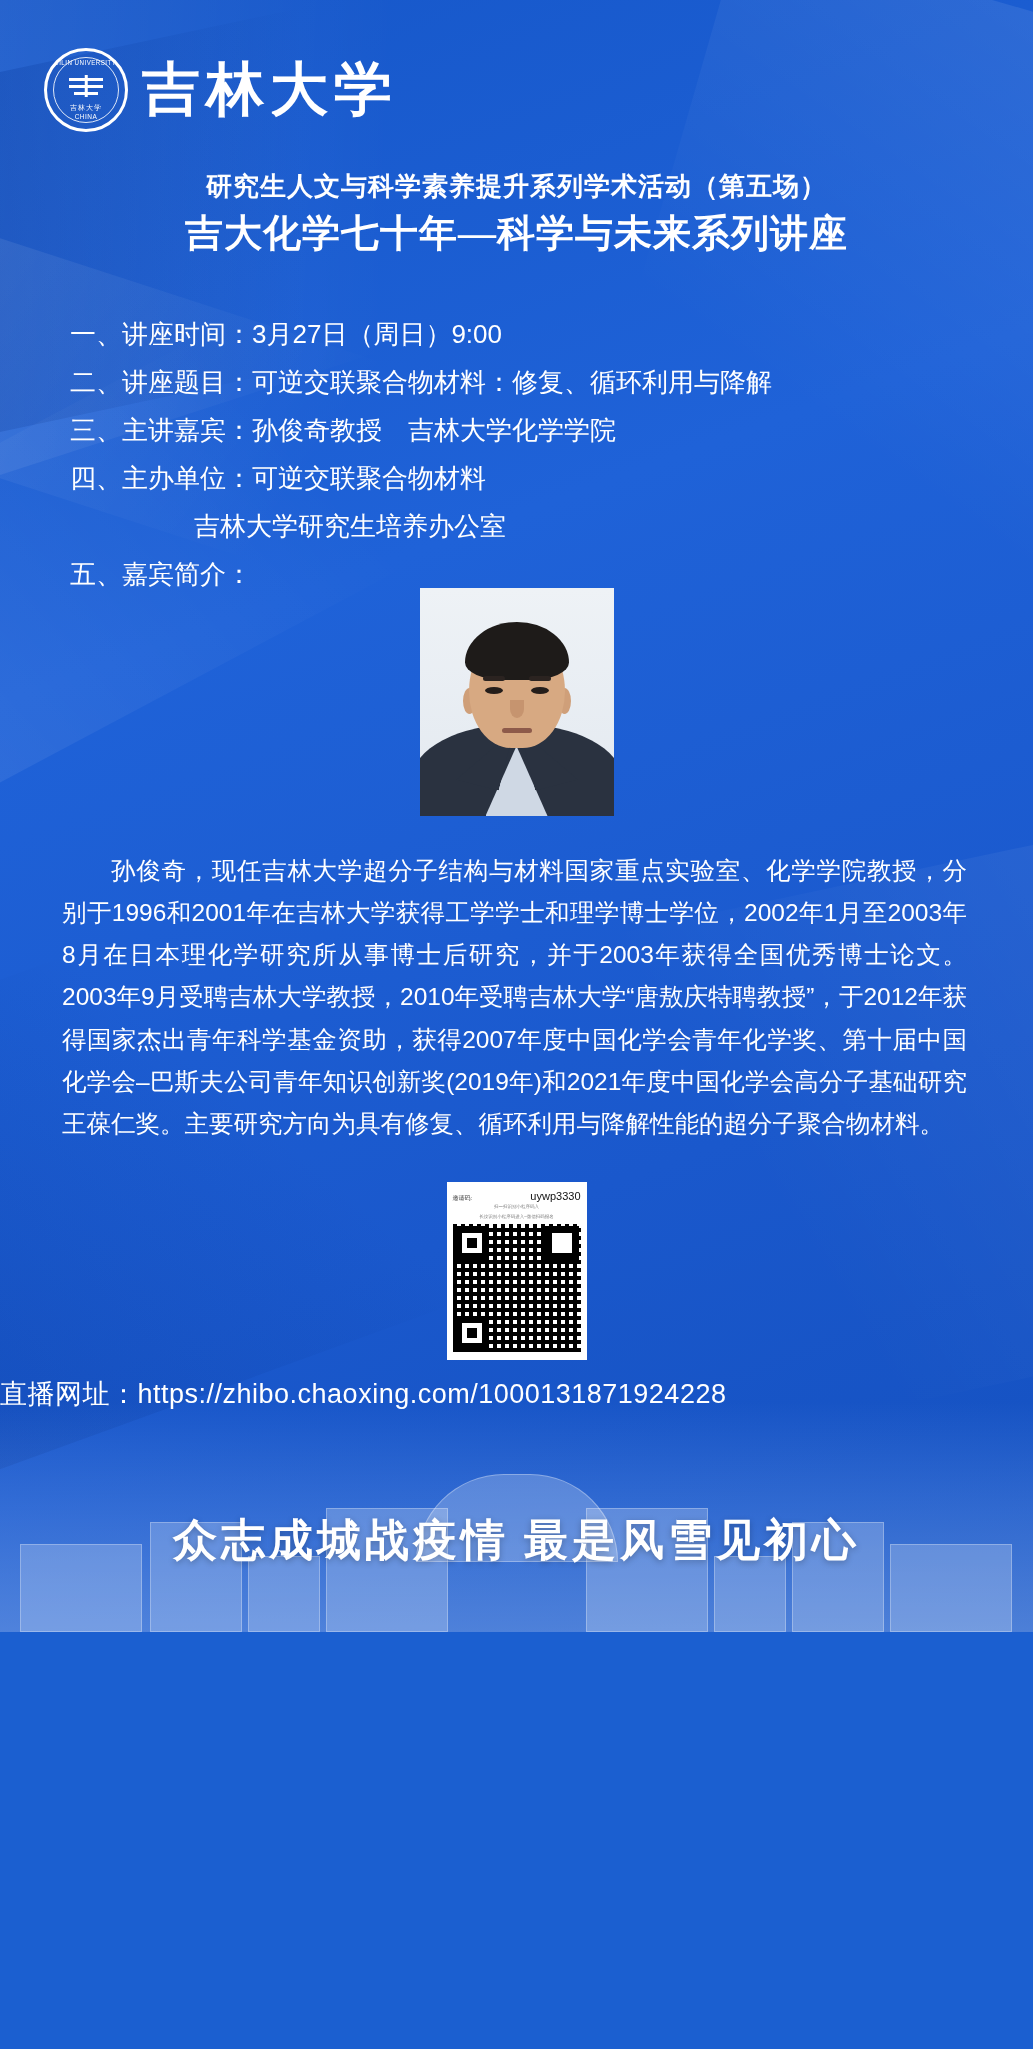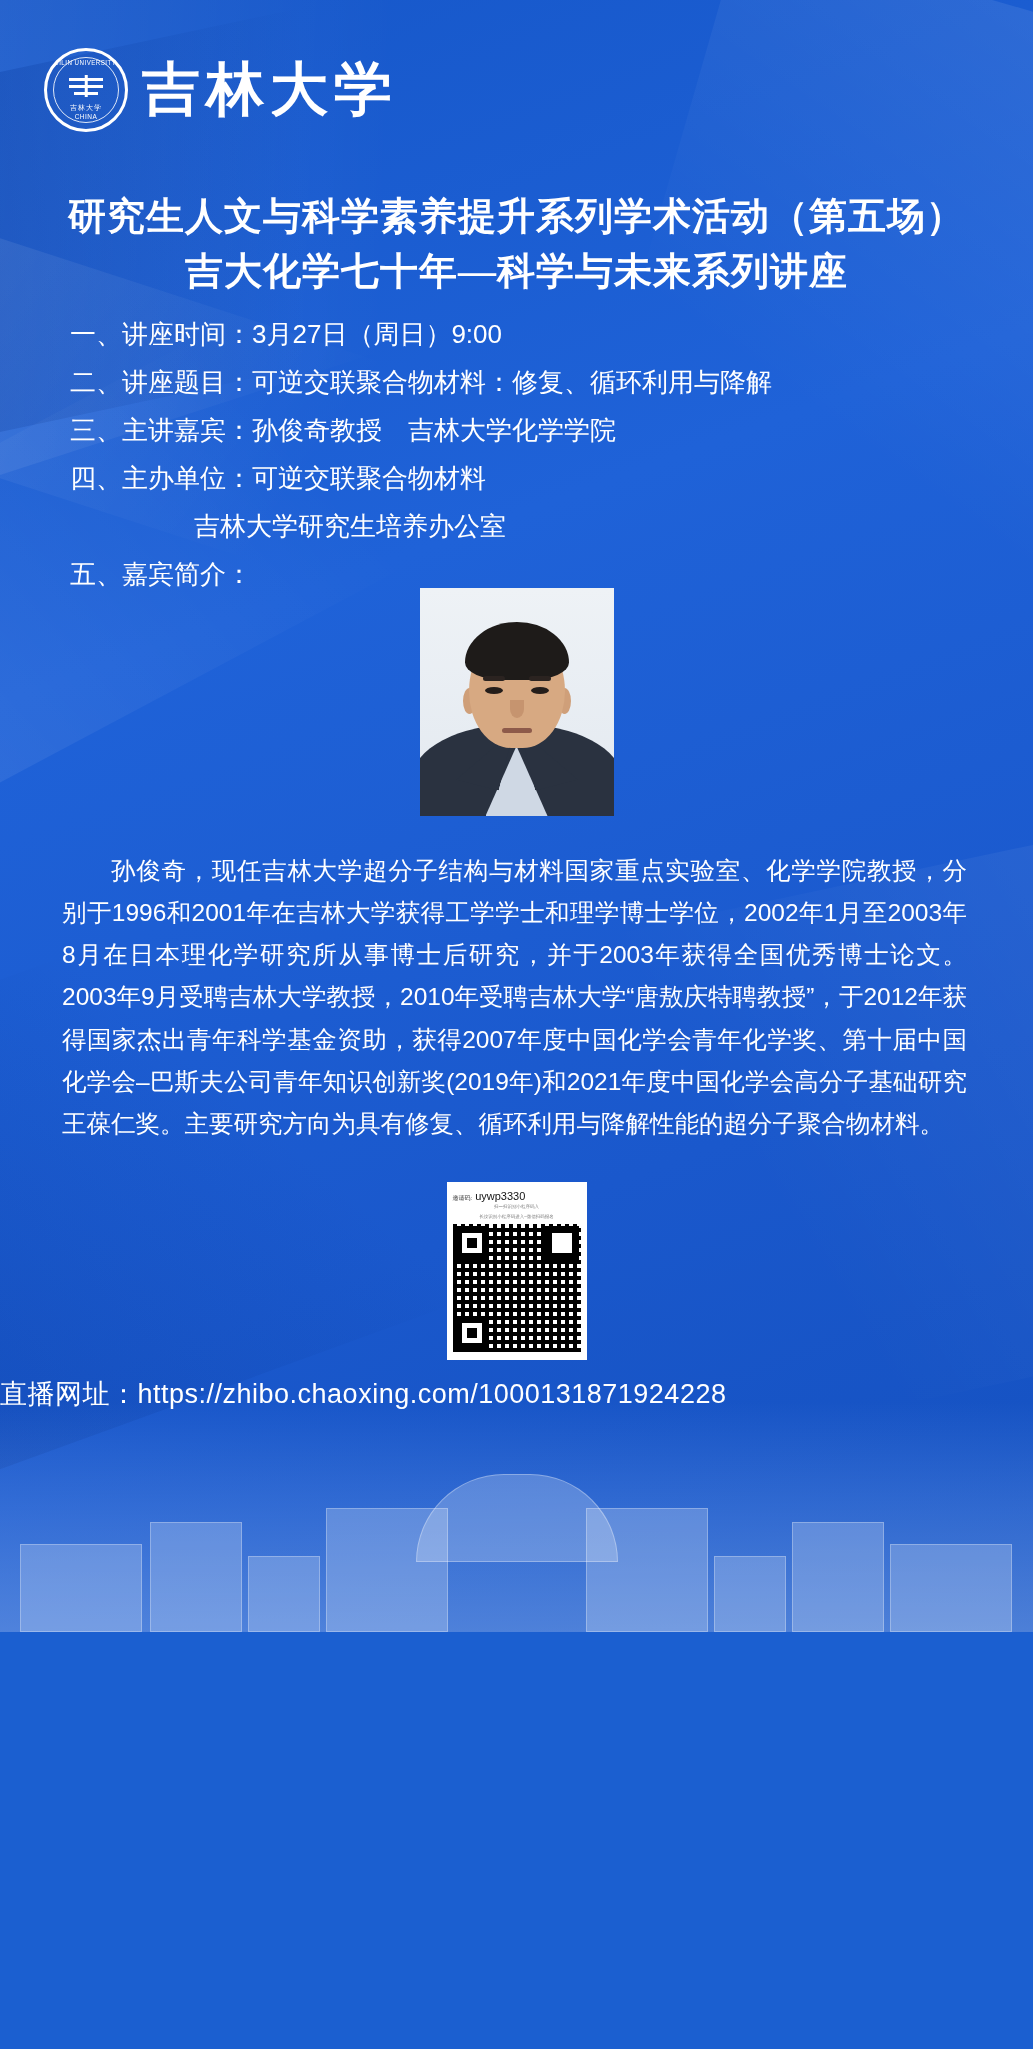--- a/index.html
+++ b/index.html
@@ -156,24 +156,23 @@
     position: absolute;
     top: 168px;
     left: 0;
     width: 100%;
     text-align: center;
     color: #ffffff;
     font-family: "Liberation Serif", serif;
     font-weight: bold;
   }
   .title-line1 {
-    font-size: 38px;
+    font-size: 26px;
     letter-spacing: 1px;
     line-height: 1.45;
-    margin-top: 21px;
   }
   .title-line2 {
     font-size: 38px;
     letter-spacing: 1px;
     line-height: 1.45;
   }
 
   
   .info {
     position: absolute;
@@ -331,21 +330,21 @@
     transform: translateX(-50%);
     width: 128px;
     background: #ffffff;
     padding: 6px 6px 8px 6px;
     box-sizing: content-box;
   }
   .qr-head {
     display: flex;
     align-items: baseline;
     gap: 3px;
-    justify-content: flex-start;
+    justify-content: space-between;
     padding: 2px 0 1px 0;
   }
   .qr-head .lbl {
     font-size: 6px;
     color: #333;
   }
   .qr-head .code {
     font-size: 11px;
     color: #111;
     font-family: "Liberation Sans", sans-serif;
@@ -537,15 +536,16 @@
     <div class="sky-bg"></div>
     <div class="dome"></div>
     <div class="bld" style="left:20px;  width:120px; height:86px;"></div>
     <div class="bld" style="left:150px; width:90px;  height:108px;"></div>
     <div class="bld" style="left:248px; width:70px;  height:74px;"></div>
     <div class="bld" style="left:326px; width:120px; height:122px;"></div>
     <div class="bld" style="left:586px; width:120px; height:122px;"></div>
     <div class="bld" style="left:714px; width:70px;  height:74px;"></div>
     <div class="bld" style="left:792px; width:90px;  height:108px;"></div>
     <div class="bld" style="left:890px; width:120px; height:86px;"></div>
+    <div class="slogan">众志成城战疫情  最是风雪见初心</div>
   </div>
 
 </div>
 
 </body></html>

